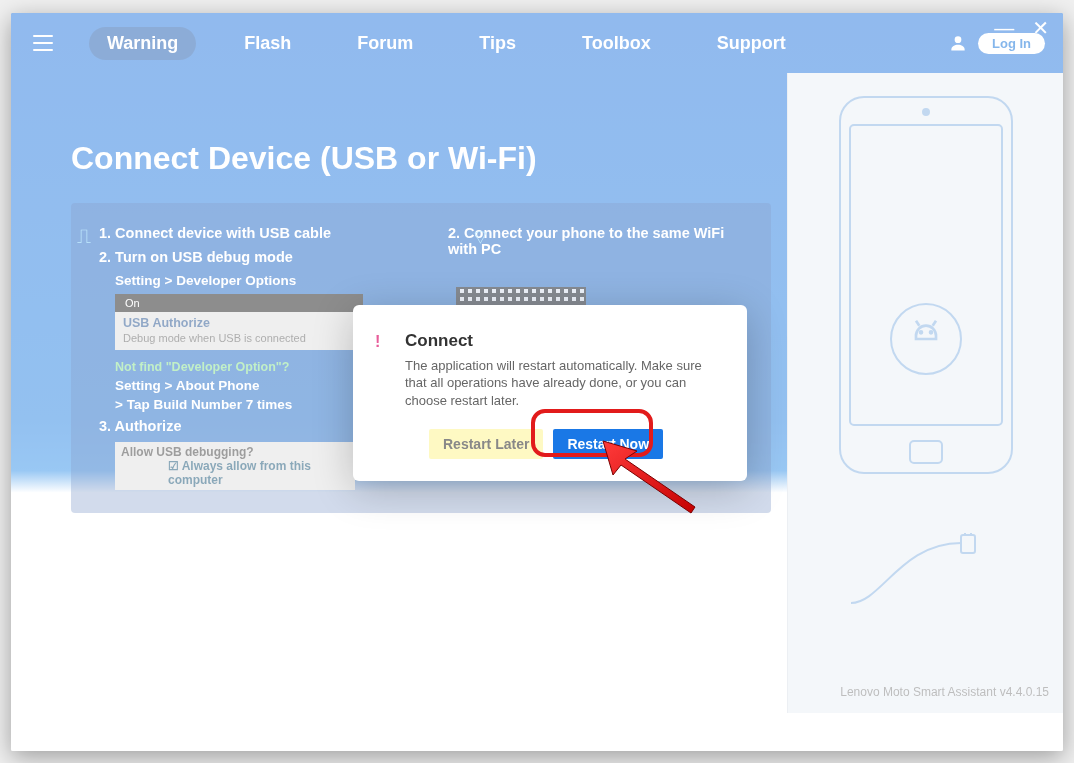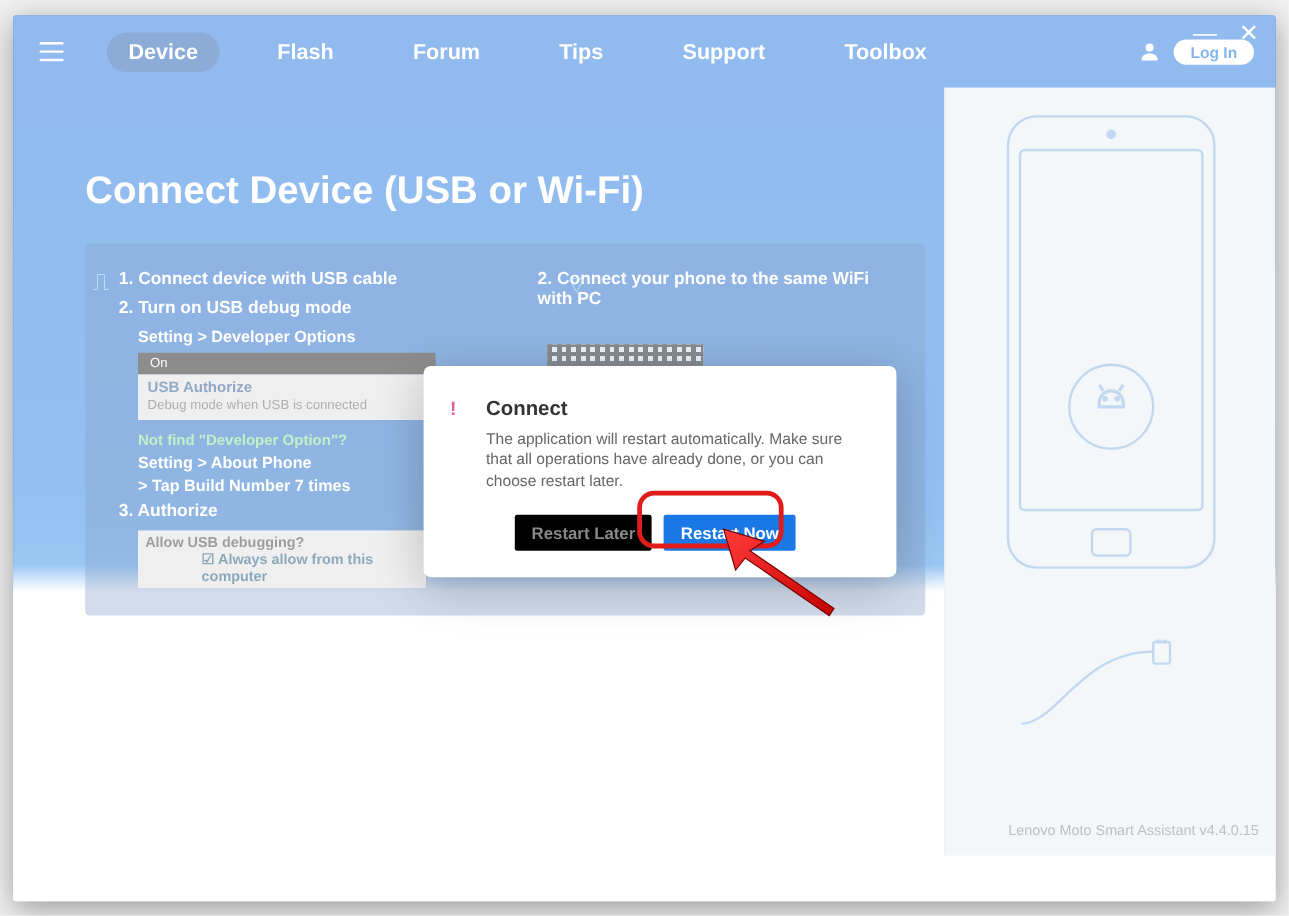--- a/index.html
+++ b/index.html
@@ -87,21 +87,21 @@
   .modal{
     position:absolute; left:342px; top:292px; width:394px; background:#fff;
     border-radius:6px; box-shadow:0 8px 40px rgba(0,0,0,.22);
     padding: 26px 28px 22px 52px;
   }
   .modal .bang{ position:absolute; left:22px; top:28px; color:#e85d9a; font-weight:900; font-size:16px;}
   .modal h3{ font-size:17px; font-weight:700; color:#333; margin-bottom:6px;}
   .modal p{ font-size:13px; color:#666; line-height:1.35; margin-bottom:20px;}
   .modal-actions{ display:flex; gap:10px; justify-content:flex-start; margin-left:24px;}
   .btn{ font-size:14px; font-weight:700; padding:7px 14px; border-radius:2px; border:none;}
-  .btn-later{ background:#000000; color:#888;}
+  .btn-later{ background:#fef9c3; color:#888;}
   .btn-now{ background:#1a78e6; color:#fff;}
 
   
   .red-ring{
     position:absolute; left:520px; top:396px; width:122px; height:48px;
     border:4px solid #e21b1b; border-radius:14px; pointer-events:none;
   }
   
   .red-arrow{ position:absolute; left:584px; top:424px; pointer-events:none;}
 </style>
@@ -115,26 +115,26 @@
     <span>✕</span>
   </div>
 
   <div class="topbar">
     <div class="hamburger">
         <div></div>
         <div></div>
         <div></div>
       </div>
     <div class="tabs">
-      <div class="tab active">Device</div>
+      <div class="tab active">Warning</div>
       <div class="tab">Flash</div>
       <div class="tab">Forum</div>
       <div class="tab">Tips</div>
+      <div class="tab">Toolbox</div>
       <div class="tab">Support</div>
-      <div class="tab">Toolbox</div>
     </div>
     <div class="spacer"></div>
     <div class="user-block">
       <svg class="user-icon" width="20" height="20" viewBox="0 0 24 24" fill="#fff">
           <circle cx="12" cy="8" r="4"></circle>
           <path d="M4 20c0-4 4-6 8-6s8 2 8 6v1H4z"></path>
         </svg>
       <div class="login-btn">Log In</div>
     </div>
   </div>

